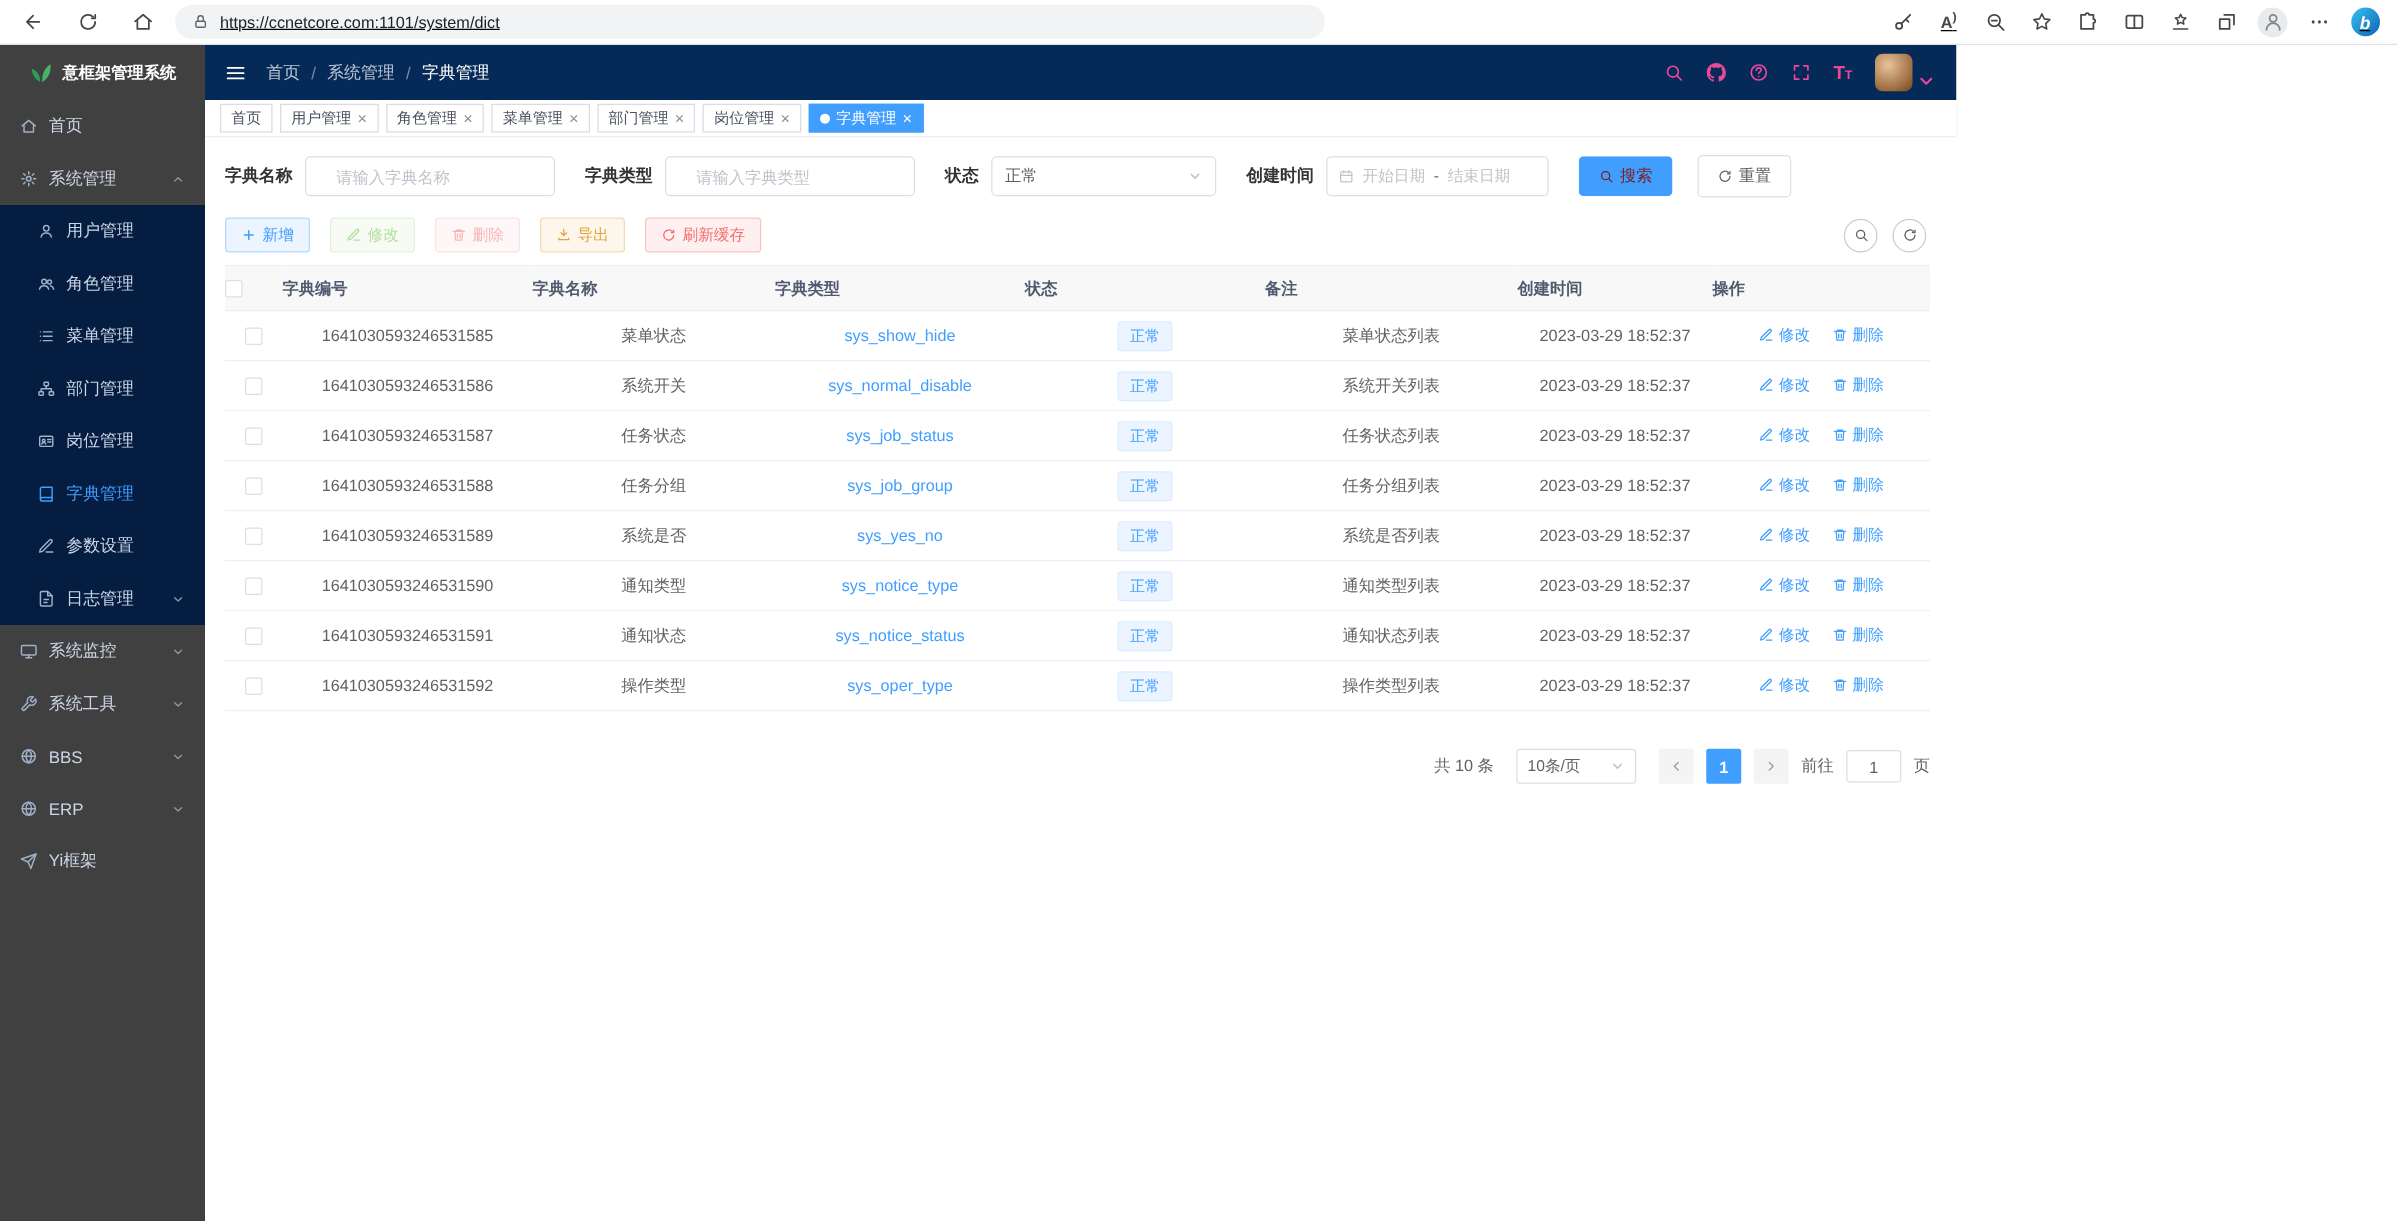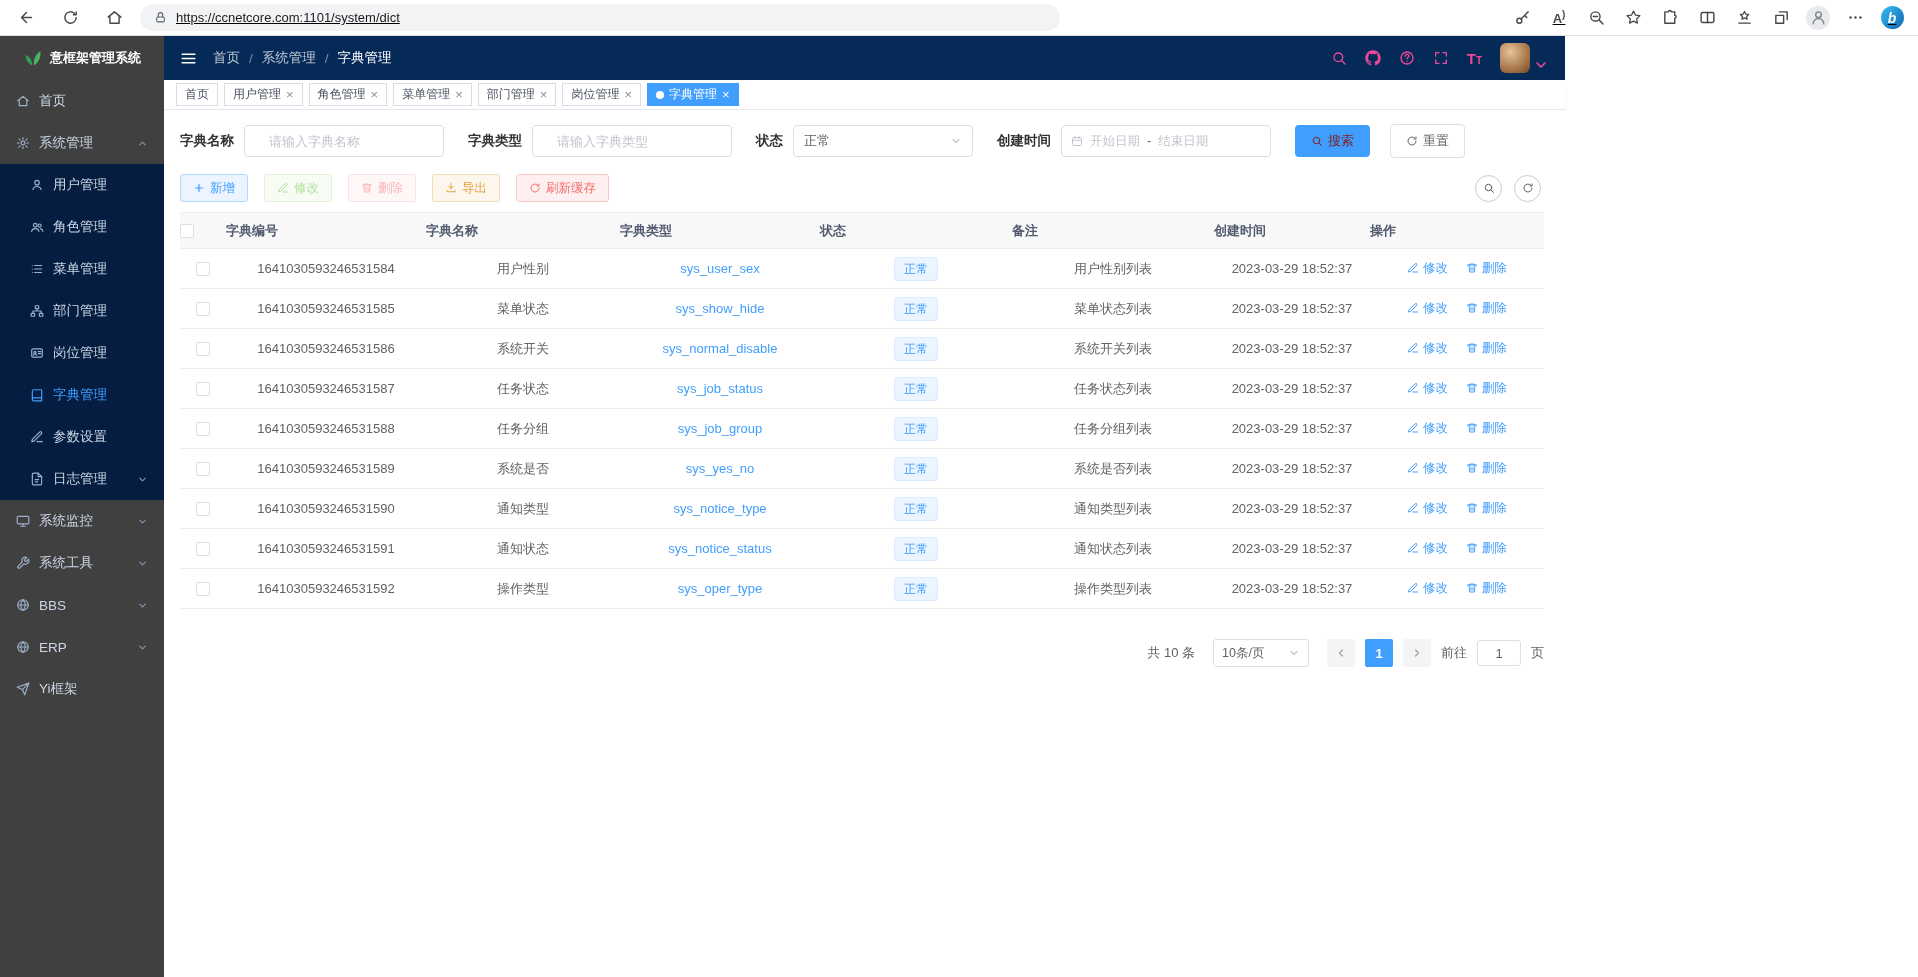--- a/index.html
+++ b/index.html
@@ -59,21 +59,21 @@
 
   .content { flex:1; padding:14px 16px; background:#fff; overflow:hidden; }
 
   .filters { display:flex; align-items:center; margin-bottom:16px; }
   .f-item { display:flex; align-items:center; margin-right:24px; }
   .f-label { font-size:13.5px; font-weight:700; color:#333; margin-right:10px; white-space:nowrap; }
   .f-input { width:200px; height:32px; border:1px solid #dcdfe6; border-radius:4px; padding:0 24px; font-size:13px; color:#606266; outline:none; font-family:inherit; background:#fff; }
   .f-input::placeholder { color:#c0c4cc; }
   .f-select { width:180px; height:32px; border:1px solid #dcdfe6; border-radius:4px; padding:0 10px; display:flex; align-items:center; justify-content:space-between; font-size:13px; color:#606266; cursor:pointer; background:#fff; }
   .caret { color:#c0c4cc; }
-  .f-range { width:210px; height:32px; border:1px solid #dcdfe6; border-radius:4px; padding:0 9px; display:flex; align-items:center; gap:7px; font-size:12.5px; color:#c0c4cc; cursor:pointer; background:#fff; }
+  .f-range { width:178px; height:32px; border:1px solid #dcdfe6; border-radius:4px; padding:0 9px; display:flex; align-items:center; gap:7px; font-size:12.5px; color:#c0c4cc; cursor:pointer; background:#fff; }
   .f-range .sep { color:#606266; }
   .f-range .ico { color:#c0c4cc; }
 
   .btn { height:32px; border-radius:4px; font-size:13px; display:inline-flex; align-items:center; gap:5px; cursor:pointer; font-family:inherit; border:1px solid transparent; }
   .btn-search { background:#409eff; color:#7f1d1d; padding:0 15px; margin-right:20px; }
   .btn-reset { background:#fff; border-color:#dcdfe6; color:#606266; padding:16px 15px; }
 
   .toolbar { display:flex; align-items:center; margin-bottom:10px; }
   .btn.plain { height:28px; padding:0 12px; font-size:12.5px; border-radius:3px; margin-right:16px; }
   .b-add    { color:#409eff; background:#ecf5ff; border-color:#b3d8ff; }
@@ -653,34 +653,20 @@
                 <th>字典编号</th>
                 <th>字典名称</th>
                 <th>字典类型</th>
                 <th>状态</th>
                 <th>备注</th>
                 <th>创建时间</th>
                 <th>操作</th>
               </tr>
             </thead>
           <tbody id="grid-body">
-              <tr>
-                <td><span class="cb"></span></td>
-                <td>1641030593246531584</td>
-                <td>用户性别</td>
-                <td><a class="link">sys_user_sex</a></td>
-                <td><span class="tag-normal">正常</span></td>
-                <td>用户性别列表</td>
-                <td>2023-03-29 18:52:37</td>
-                <td><a class="op"><svg class="ico xs">
-                      <use href="#pen-icon"></use>
-                    </svg>修改</a><a class="op"><svg class="ico xs">
-                      <use href="#trash-icon"></use>
-                    </svg>删除</a></td>
-              </tr>
               <tr>
                 <td><span class="cb"></span></td>
                 <td>1641030593246531585</td>
                 <td>菜单状态</td>
                 <td><a class="link">sys_show_hide</a></td>
                 <td><span class="tag-normal">正常</span></td>
                 <td>菜单状态列表</td>
                 <td>2023-03-29 18:52:37</td>
                 <td><a class="op"><svg class="ico xs">
                       <use href="#pen-icon"></use>

